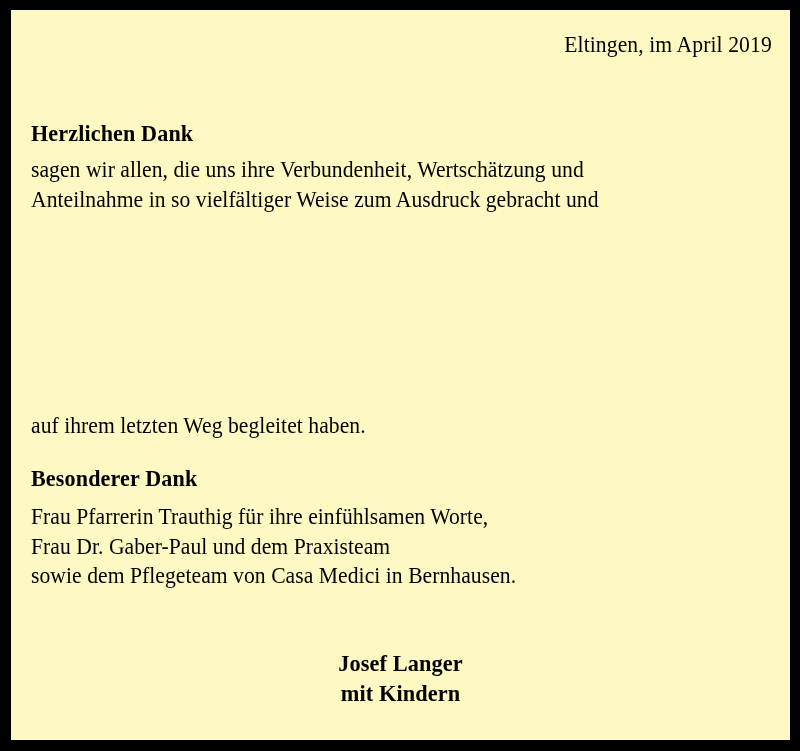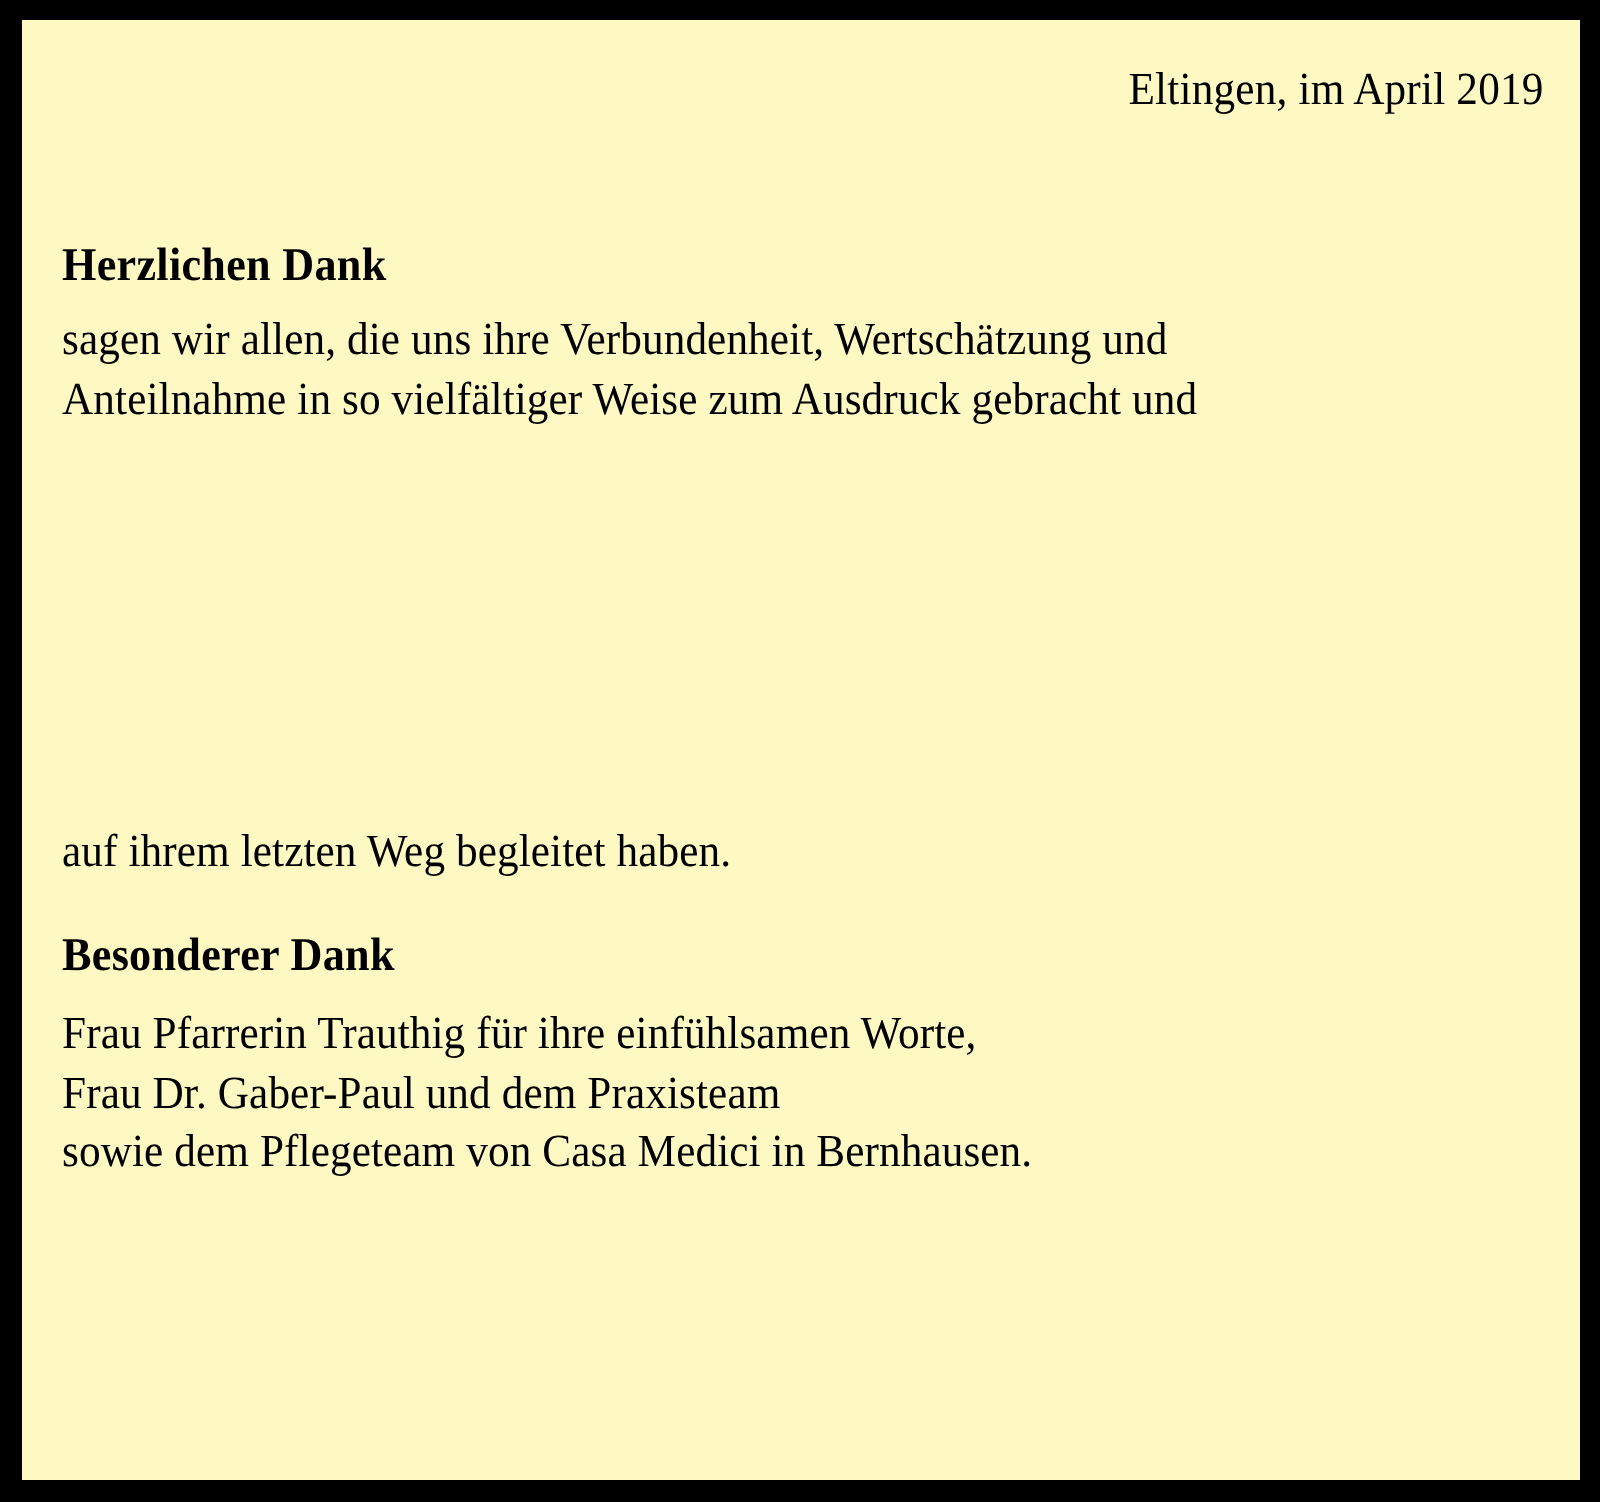--- a/index.html
+++ b/index.html
@@ -148,15 +148,19 @@
     <div class="block block-special-heading">
       <div class="heading line">Besonderer Dank</div>
     </div>
 
     <div class="block block-special-body">
       <div class="para line">Frau Pfarrerin Trauthig für ihre einfühlsamen Worte,</div>
       <div class="para line">Frau Dr. Gaber-Paul und dem Praxisteam</div>
       <div class="para line">sowie dem Pflegeteam von Casa Medici in Bernhausen.</div>
     </div>
 
+    <div class="signature-block">
+      <span class="signature-line">Josef Langer</span>
+      <span class="signature-line">mit Kindern</span>
+    </div>
 
   </div>
 </div>
 
 </body></html>

